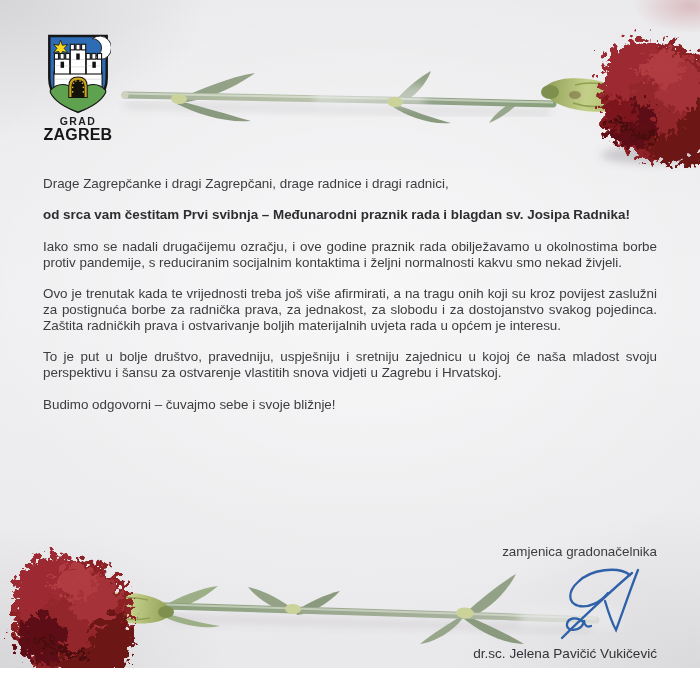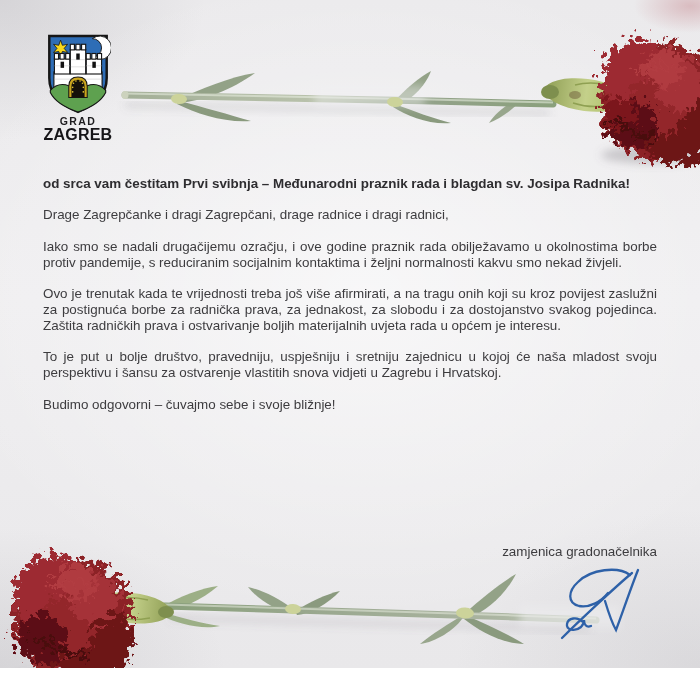--- a/index.html
+++ b/index.html
@@ -157,22 +157,22 @@
         <circle cx="26.8" cy="57.5" r="0.8"></circle>
           <circle cx="37.2" cy="57.5" r="0.8"></circle>
       </g>
     </g>
   </svg>
 
   <div class="abs crest-grad">GRAD</div>
   <div class="abs crest-zagreb">ZAGREB</div>
 
   <div class="abs letter">
+    <p class="nojust">Drage Zagrepčanke i dragi Zagrepčani, drage radnice i dragi radnici,</p>
     <p class="nojust bold">od srca vam čestitam Prvi svibnja – Međunarodni praznik rada i blagdan sv. Josipa Radnika!</p>
-    <p class="nojust">Drage Zagrepčanke i dragi Zagrepčani, drage radnice i dragi radnici,</p>
     <p>Iako smo se nadali drugačijemu ozračju, i ove godine praznik rada obilježavamo u okolnostima borbe protiv pandemije, s reduciranim socijalnim kontaktima i željni normalnosti kakvu smo nekad živjeli.</p>
     <p>Ovo je trenutak kada te vrijednosti treba još više afirmirati, a na tragu onih koji su kroz povijest zaslužni za postignuća borbe za radnička prava, za jednakost, za slobodu i za dostojanstvo svakog pojedinca. Zaštita radničkih prava i ostvarivanje boljih materijalnih uvjeta rada u općem je interesu.</p>
     <p>To je put u bolje društvo, pravedniju, uspješniju i sretniju zajednicu u kojoj će naša mladost svoju perspektivu i šansu za ostvarenje vlastitih snova vidjeti u Zagrebu i Hrvatskoj.</p>
     <p class="nojust">Budimo odgovorni – čuvajmo sebe i svoje bližnje!</p>
   </div>
 
   <svg class="abs" style="left:0;top:532px;" width="625" height="168" viewBox="0 0 625 168">
     <defs>
       <filter id="rufB" x="-25%" y="-25%" width="150%" height="150%">
         <feTurbulence type="turbulence" baseFrequency="0.105" numOctaves="2" seed="11" result="n"></feTurbulence>
@@ -239,14 +239,15 @@
 
   <svg class="abs" style="left:478px;top:562px;" width="186" height="88" viewBox="0 0 186 88">
     <g fill="none" stroke="#2e61a8" stroke-width="2.3" stroke-linecap="round">
       <path d="M84,76 C98,62 136,26 154,11"></path>
       <path d="M152,13 C140,4 113,7 100,20 C90,29 89,41 101,44 C111,46 123,40 130,31"></path>
       <path d="M105,60 C99,54 90,56 89,62 C88,68 97,70 103,65 C105,63 106,60 106,58 C106,62 108,66 113,64"></path>
       <path d="M127,39 C130,49 134,61 138,68 C142,58 152,28 160,8"></path>
     </g>
   </svg>
 
+  <div class="abs name">dr.sc. Jelena Pavičić Vukičević</div>
 
 </div>
 
 </body></html>

